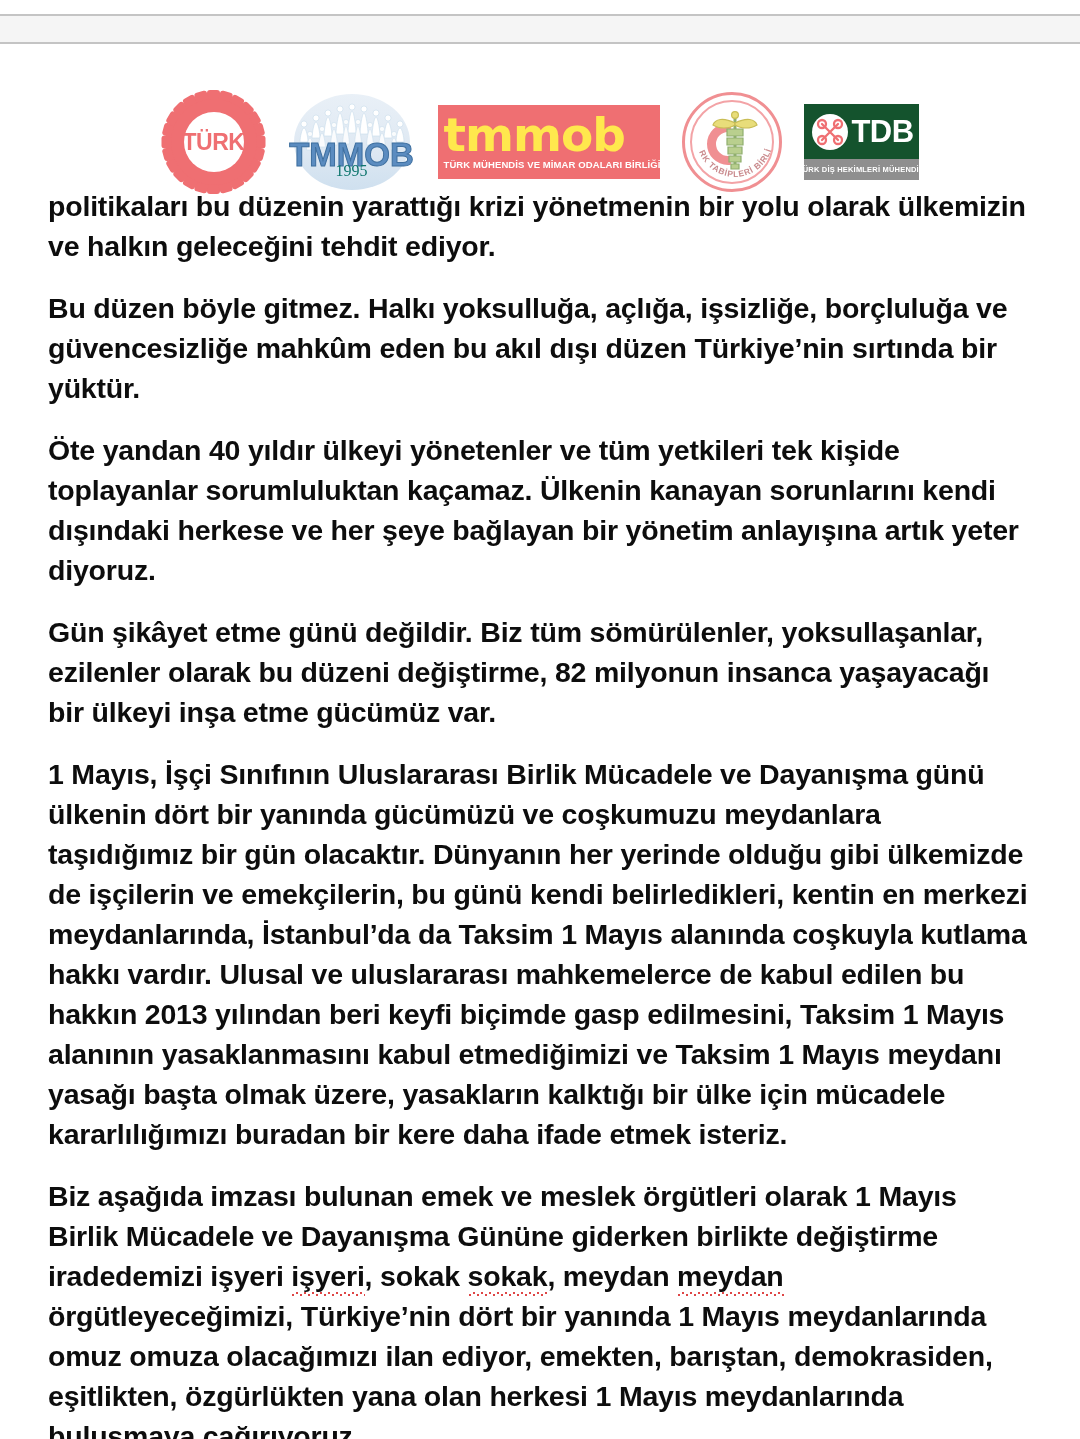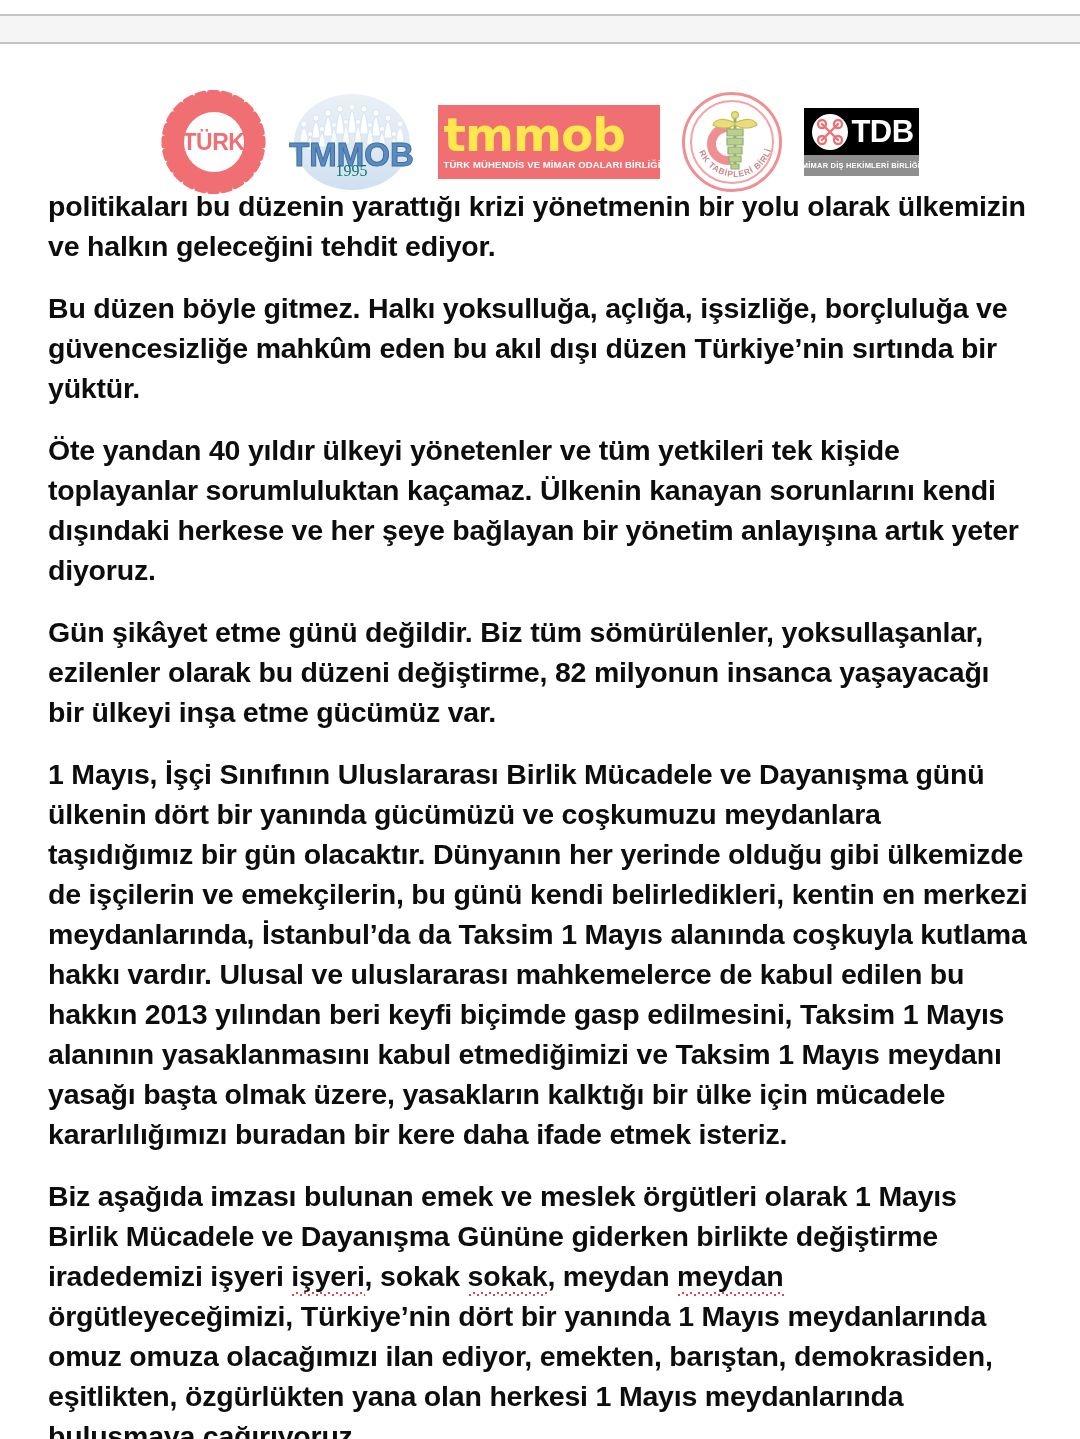--- a/index.html
+++ b/index.html
@@ -169,23 +169,23 @@
     clip-path: polygon(0 0, 58% 0, 58% 100%, 0 100%);
   }
   .ttb-curvetext {
     position: absolute;
     left: 0; top: 0; width: 100px; height: 100px;
   }
 
   
   .logo-tdb {
     position: relative;
-    width: 115px; height: 68px;
-    flex: 0 0 auto;
-    background: #000000;
+    width: 115px; height: 76px;
+    flex: 0 0 auto;
+    background: #14532d;
     display: flex;
     flex-direction: column;
     justify-content: flex-end;
   }
   .tdb-main {
     flex: 1 1 auto;
     display: flex;
     align-items: center;
     justify-content: center;
     gap: 3px;
@@ -362,21 +362,21 @@
               <path d="M10 10 L26 26 M26 10 L10 26"></path>
               <circle cx="10" cy="10" r="4"></circle>
                 <circle cx="26" cy="10" r="4"></circle>
               <circle cx="10" cy="26" r="4"></circle>
                 <circle cx="26" cy="26" r="4"></circle>
             </g>
           </svg>
         </div>
         <div class="tdb-word">TDB</div>
       </div>
-      <div class="tdb-sub">MİMAR DİŞ HEKİMLERİ BİRLİĞİ</div>
+      <div class="tdb-sub">TÜRK DİŞ HEKİMLERİ MÜHENDİS</div>
     </div>
 
   </div>
 
   <div class="body-text">
     <p class="para">politikaları bu düzenin yarattığı krizi yönetmenin bir yolu olarak ülkemizin ve halkın geleceğini tehdit ediyor.</p>
     <p class="para">Bu düzen böyle gitmez. Halkı yoksulluğa, açlığa, işsizliğe, borçluluğa ve güvencesizliğe mahkûm eden bu akıl dışı düzen Türkiye’nin sırtında bir yüktür.</p>
     <p class="para">Öte yandan 40 yıldır ülkeyi yönetenler ve tüm yetkileri tek kişide toplayanlar sorumluluktan kaçamaz. Ülkenin kanayan sorunlarını kendi dışındaki herkese ve her şeye bağlayan bir yönetim anlayışına artık yeter diyoruz.</p>
     <p class="para">Gün şikâyet etme günü değildir. Biz tüm sömürülenler, yoksullaşanlar, ezilenler olarak bu düzeni değiştirme, 82 milyonun insanca yaşayacağı bir ülkeyi inşa etme gücümüz var.</p>
     <p class="para">1 Mayıs, İşçi Sınıfının Uluslararası Birlik Mücadele ve Dayanışma günü ülkenin dört bir yanında gücümüzü ve coşkumuzu meydanlara taşıdığımız bir gün olacaktır. Dünyanın her yerinde olduğu gibi ülkemizde de işçilerin ve emekçilerin, bu günü kendi belirledikleri, kentin en merkezi meydanlarında, İstanbul’da da Taksim 1 Mayıs alanında coşkuyla kutlama hakkı vardır. Ulusal ve uluslararası mahkemelerce de kabul edilen bu hakkın 2013 yılından beri keyfi biçimde gasp edilmesini, Taksim 1 Mayıs alanının yasaklanmasını kabul etmediğimizi ve Taksim 1 Mayıs meydanı yasağı başta olmak üzere, yasakların kalktığı bir ülke için mücadele kararlılığımızı buradan bir kere daha ifade etmek isteriz.</p>

